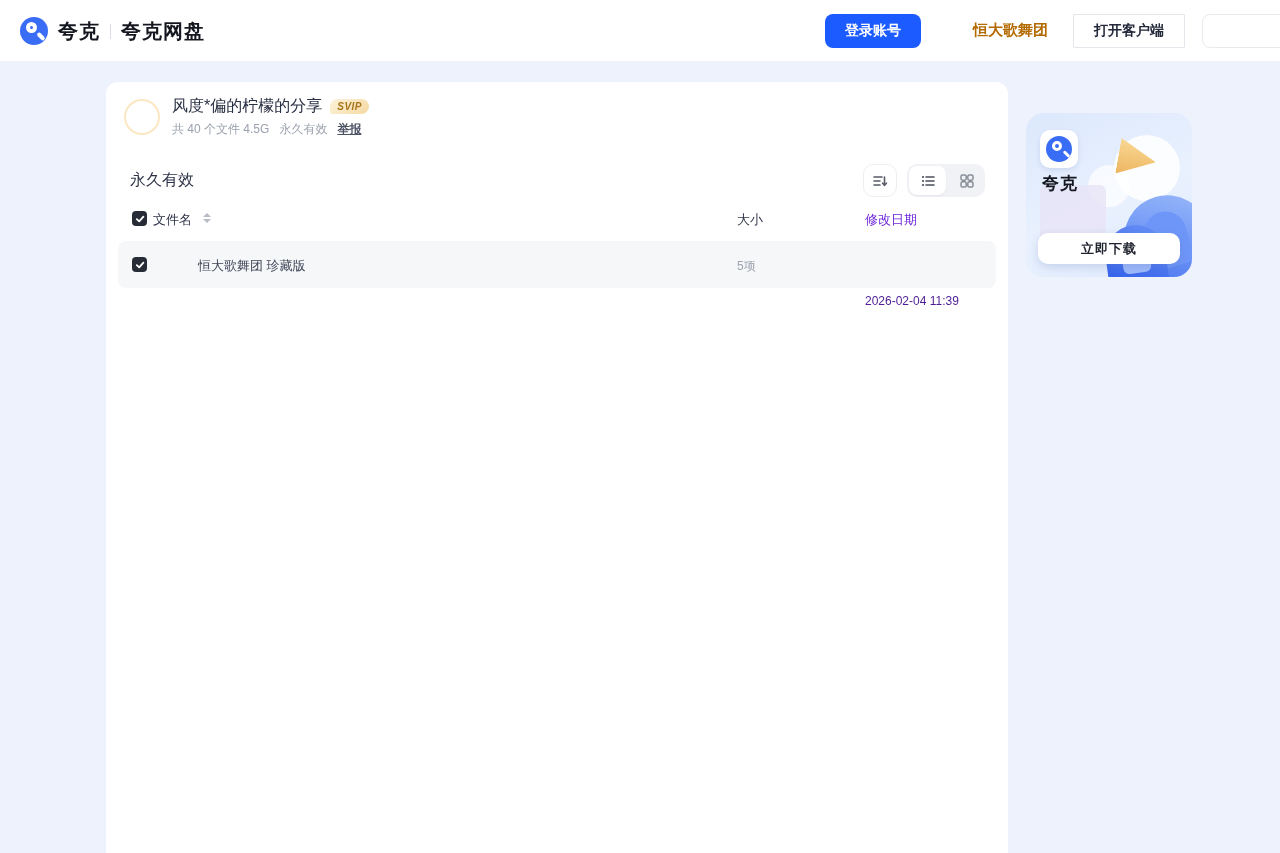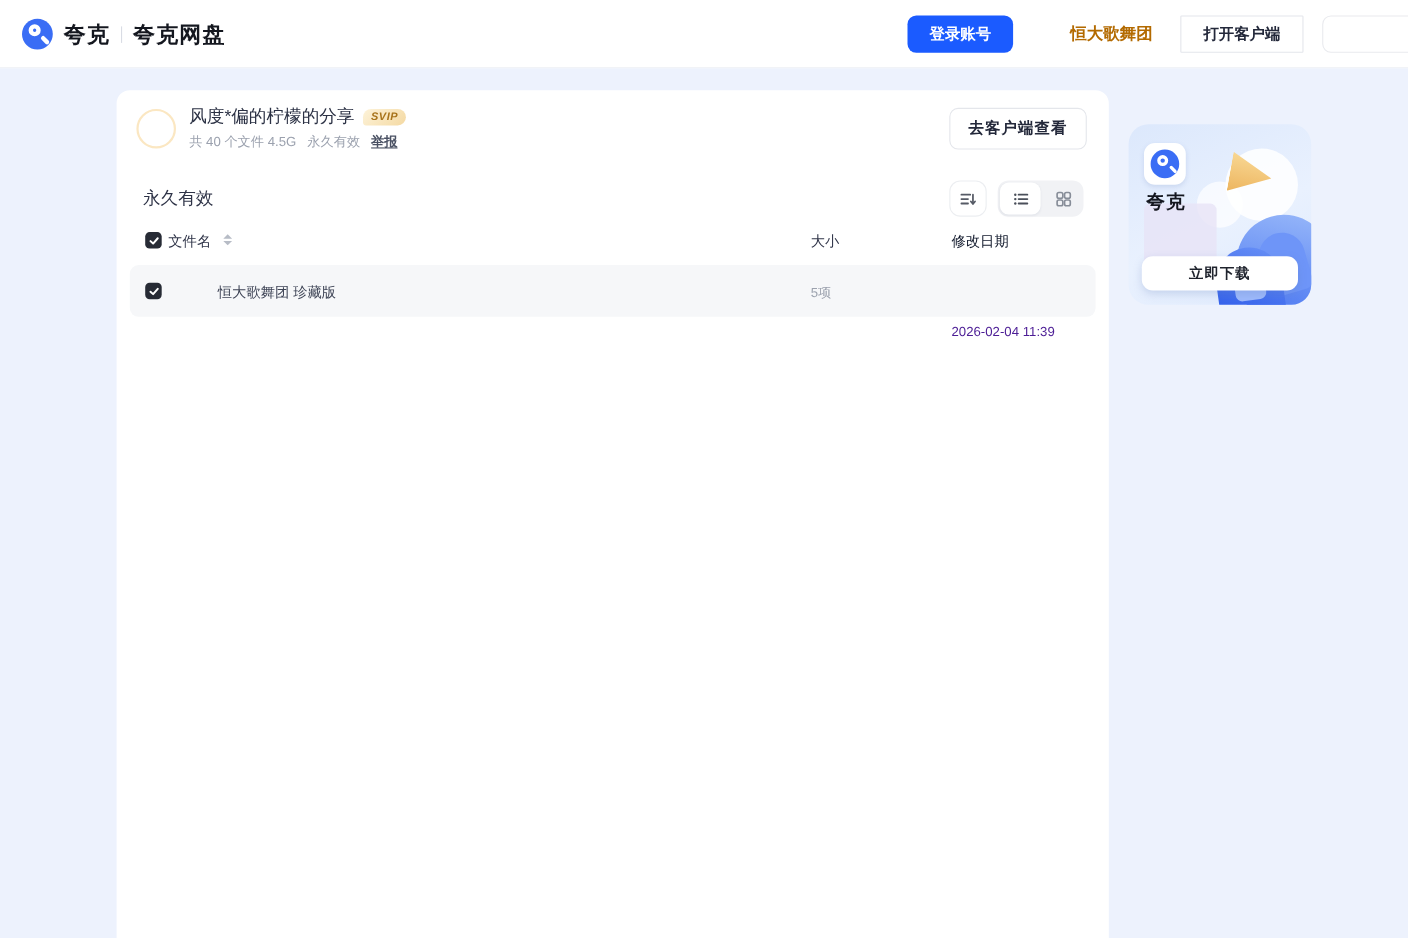--- a/index.html
+++ b/index.html
@@ -95,21 +95,21 @@
     width:15px; height:15px; background:#272b35; border-radius:4px;
     display:flex; align-items:center; justify-content:center; cursor:pointer;
   }
   .checkbox svg { display:block; }
   .th-check { position:absolute; left:26px; top:5px; }
   .th-name { position:absolute; left:47px; top:5px; font-size:13px; color:#2f3448; }
   .sort-carets { position:absolute; left:97px; top:7px; display:flex; flex-direction:column; align-items:center; cursor:pointer; }
   .caret-up { width:0; height:0; border-left:4px solid transparent; border-right:4px solid transparent; border-bottom:4px solid #b7bcc6; margin-bottom:2px; }
   .caret-down { width:0; height:0; border-left:4px solid transparent; border-right:4px solid transparent; border-top:4px solid #b7bcc6; }
   .th-size { position:absolute; left:631px; top:5px; font-size:13px; color:#2f3448; }
-  .th-date { position:absolute; left:759px; top:5px; font-size:13px; color:#0f172a; }
+  .th-date { position:absolute; left:759px; top:5px; font-size:13px; color:#6d28d9; }
   .file-row {
     position:absolute; left:12px; top:159px; width:878px; height:47px;
     background:#f6f7f9; border-radius:8px; cursor:pointer;
   }
   .row-check { position:absolute; left:14px; top:16px; }
   .row-name { position:absolute; left:80px; top:16px; font-size:13px; color:#3e4456; }
   .row-size { position:absolute; left:619px; top:17px; font-size:12px; color:#9ca2ae; }
   .row-date { position:absolute; left:747px; top:17px; font-size:12px; color:#4c1d95;margin-top:36px; }
   
   .promo-card {
@@ -180,21 +180,20 @@
     <div class="share-title-row">
       <span class="share-title">风度*偏的柠檬的分享</span>
       <span class="svip-badge">SVIP</span>
     </div>
     <div class="share-meta">
       <span class="seg">共 40 个文件 4.5G</span>
       <span class="seg">永久有效</span>
       <span class="report-link">举报</span>
     </div>
 
-    <button class="goto-client-btn">去客户端查看</button>
 
     <div class="section-title">永久有效</div>
 
     <div class="sort-btn">
       <svg width="16" height="16" viewBox="0 0 16 16">
         <line x1="2" y1="4" x2="10" y2="4" stroke="#565b66" stroke-width="1.6" stroke-linecap="round"></line>
         <line x1="2" y1="8" x2="8" y2="8" stroke="#565b66" stroke-width="1.6" stroke-linecap="round"></line>
         <line x1="2" y1="12" x2="8" y2="12" stroke="#565b66" stroke-width="1.6" stroke-linecap="round"></line>
         <line x1="12.5" y1="4" x2="12.5" y2="12" stroke="#565b66" stroke-width="1.6" stroke-linecap="round"></line>
         <polyline points="10.6,10.2 12.5,12.3 14.4,10.2" fill="none" stroke="#565b66" stroke-width="1.6" stroke-linecap="round" stroke-linejoin="round"></polyline>

